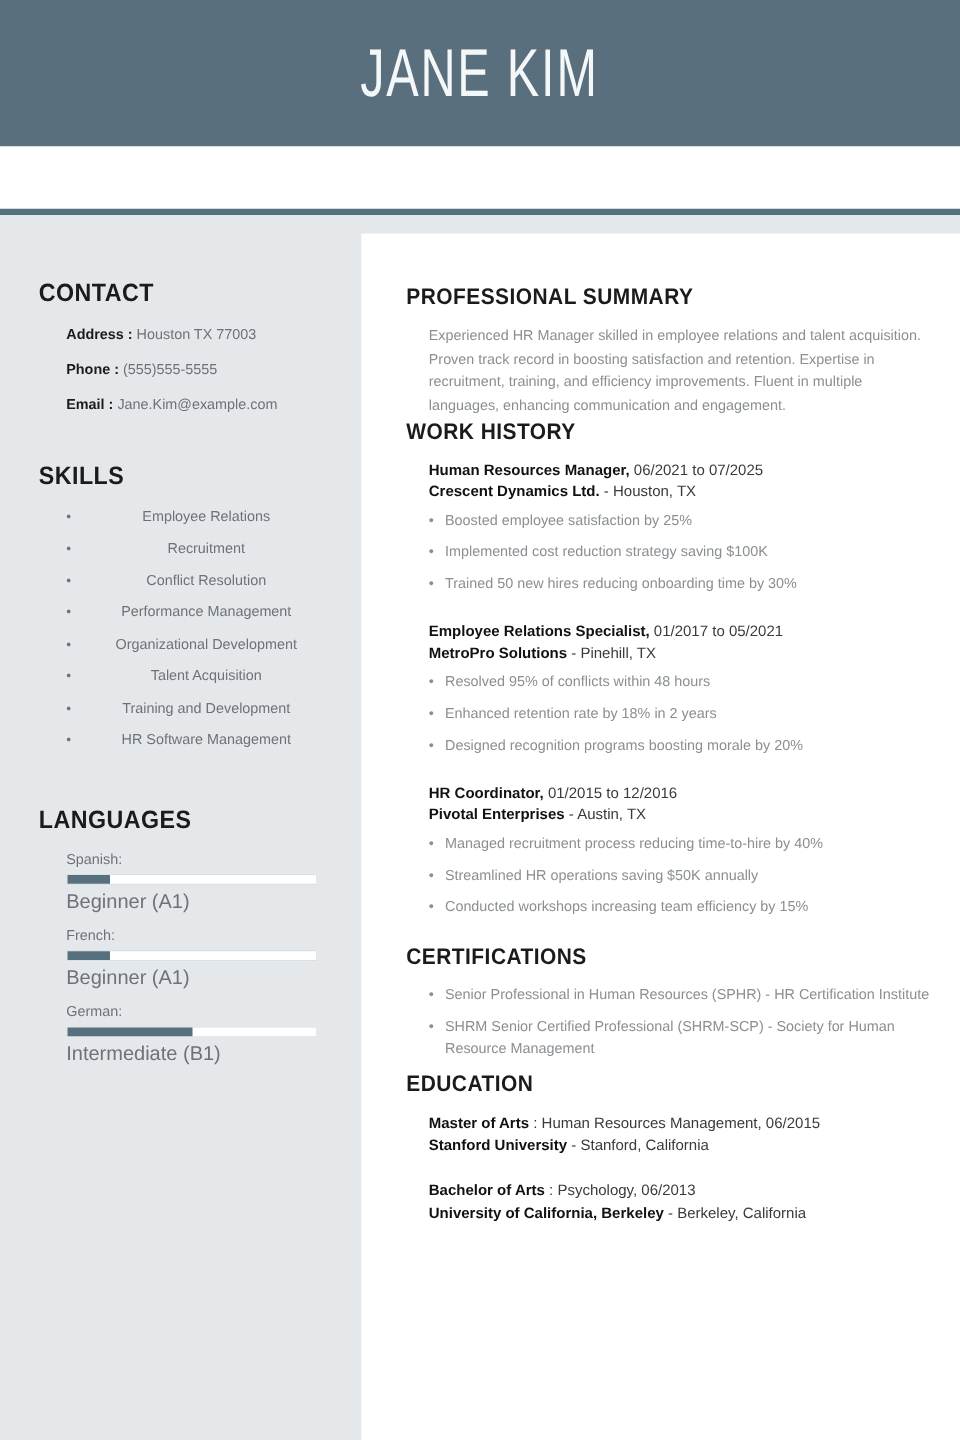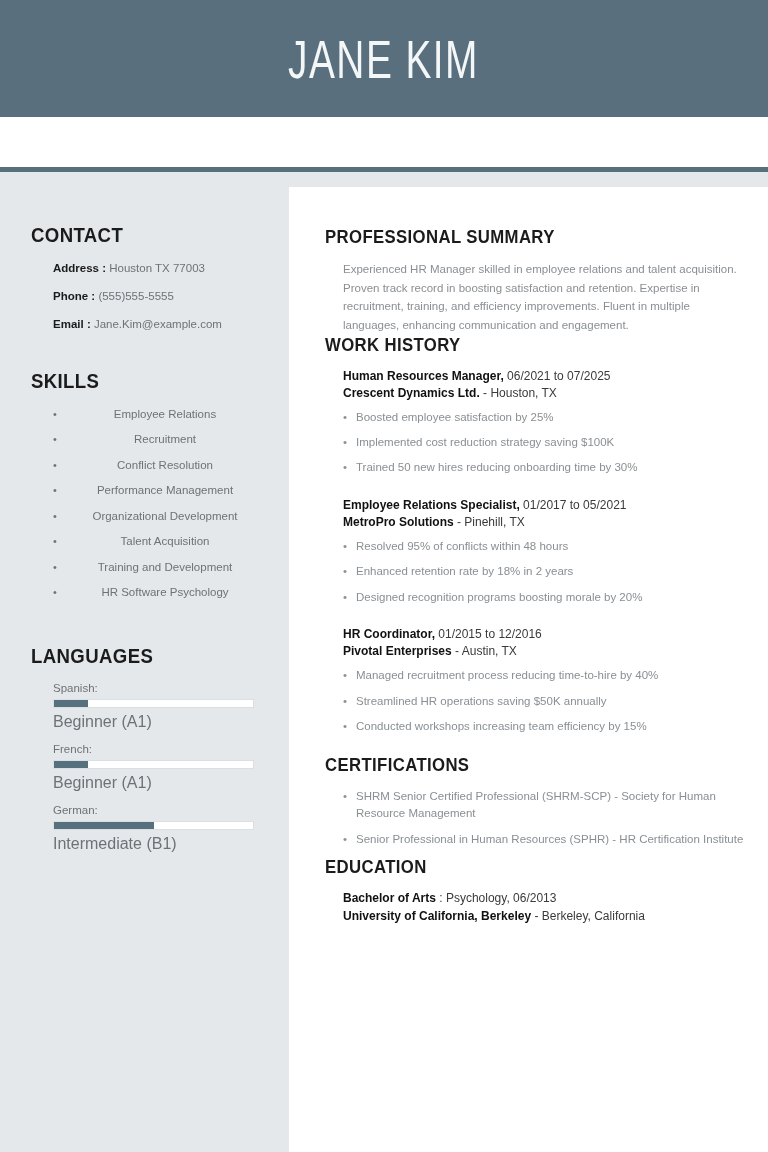--- a/index.html
+++ b/index.html
@@ -301,21 +301,21 @@
 
     <h2 class="sec-head skills">SKILLS</h2>
     <ul class="skill-list">
       <li>Employee Relations</li>
       <li>Recruitment</li>
       <li>Conflict Resolution</li>
       <li>Performance Management</li>
       <li>Organizational Development</li>
       <li>Talent Acquisition</li>
       <li>Training and Development</li>
-      <li>HR Software Psychology</li>
+      <li>HR Software Management</li>
     </ul>
 
     <h2 class="sec-head lang">LANGUAGES</h2>
     <div class="lang-wrap">
       <div class="lang-block">
         <div class="lang-name">Spanish:</div>
         <div class="lang-track">
           <div class="lang-fill" style="width: 17%;"></div>
         </div>
         <div class="lang-level">Beginner (A1)</div>
@@ -383,28 +383,36 @@
         <ul class="job-bullets">
           <li>Managed recruitment process reducing time-to-hire by 40%</li>
           <li>Streamlined HR operations saving $50K annually</li>
           <li>Conducted workshops increasing team efficiency by 15%</li>
         </ul>
       </div>
     </div>
 
     <h2 class="sec-head block-gap-cert">CERTIFICATIONS</h2>
     <ul class="cert-list">
+      <li>Senior Professional in Human Resources (SPHR) - HR Certification Institute</li>
       <li>SHRM Senior Certified Professional (SHRM-SCP) - Society for Human Resource Management</li>
-      <li>Senior Professional in Human Resources (SPHR) - HR Certification Institute</li>
     </ul>
 
     <h2 class="sec-head block-gap-edu">EDUCATION</h2>
     <div class="edu-wrap">
       <div class="edu-entry">
         <div class="edu-line">
+          <b>Master of Arts</b><span> : Human Resources Management, 06/2015</span>
+        </div>
+        <div class="edu-line">
+          <b>Stanford University</b><span> - Stanford, California</span>
+        </div>
+      </div>
+      <div class="edu-entry">
+        <div class="edu-line">
           <b>Bachelor of Arts</b><span> : Psychology, 06/2013</span>
         </div>
         <div class="edu-line">
           <b>University of California, Berkeley</b><span> - Berkeley, California</span>
         </div>
       </div>
     </div>
 
   </main>
 </div>

